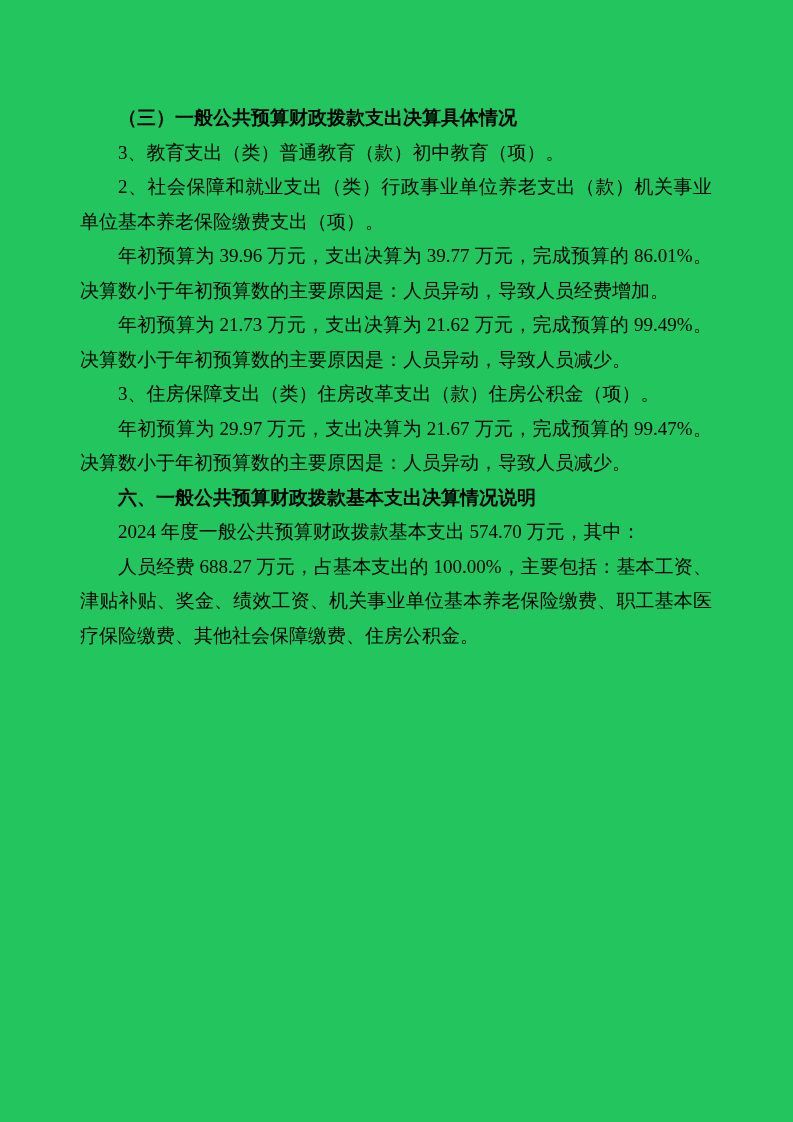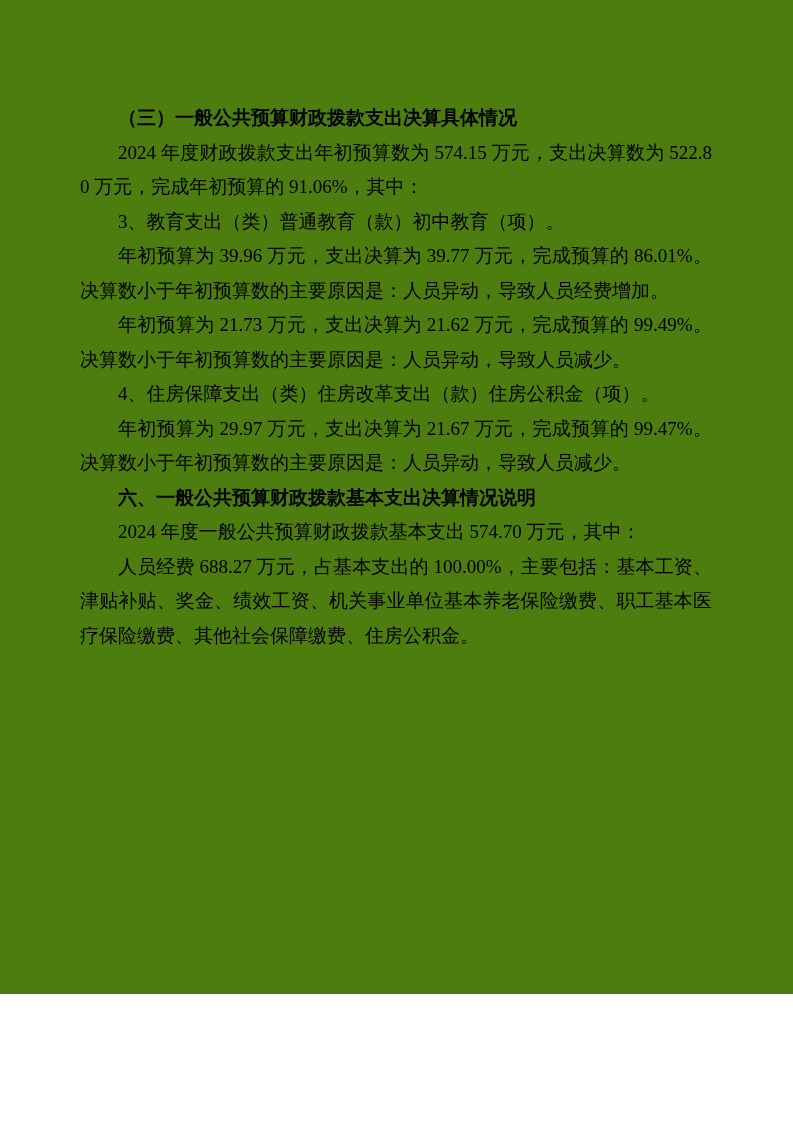--- a/index.html
+++ b/index.html
@@ -3,23 +3,23 @@
 <meta charset="utf-8">
 <style>
   html, body {
     margin: 0;
     padding: 0;
     background: #ffffff;
   }
   .page {
     position: relative;
     width: 793px;
-    height: 994px;
+    height: 1122px;
     margin: 0 auto;
-    background: #4d7c0f;
+    background: #22c55e;
     box-sizing: border-box;
     padding: 101px 81px 0 80px;
     overflow: hidden;
     color: #000000;
     font-family: "Liberation Serif", "DejaVu Serif", serif;
     font-size: 19px;
     line-height: 34.5px;
   }
   .para {
     margin: 0;
@@ -40,22 +40,22 @@
     font-weight: 700;
     font-size: 19px;
     line-height: 34.5px;
   }
 </style>
 </head>
 <body>
 
 <div class="page">
   <h3 class="heading">（三）一般公共预算财政拨款支出决算具体情况</h3>
-  <p class="para">2024 年度财政拨款支出年初预算数为 574.15 万元，支出决算数为 522.80 万元，完成年初预算的 91.06%，其中：</p>
   <p class="para">3、教育支出（类）普通教育（款）初中教育（项）。</p>
+  <p class="para">2、社会保障和就业支出（类）行政事业单位养老支出（款）机关事业单位基本养老保险缴费支出（项）。</p>
   <p class="para">年初预算为 39.96 万元，支出决算为 39.77 万元，完成预算的 86.01%。决算数小于年初预算数的主要原因是：人员异动，导致人员经费增加。</p>
   <p class="para">年初预算为 21.73 万元，支出决算为 21.62 万元，完成预算的 99.49%。决算数小于年初预算数的主要原因是：人员异动，导致人员减少。</p>
-  <p class="para">4、住房保障支出（类）住房改革支出（款）住房公积金（项）。</p>
+  <p class="para">3、住房保障支出（类）住房改革支出（款）住房公积金（项）。</p>
   <p class="para">年初预算为 29.97 万元，支出决算为 21.67 万元，完成预算的 99.47%。决算数小于年初预算数的主要原因是：人员异动，导致人员减少。</p>
   <h3 class="heading">六、一般公共预算财政拨款基本支出决算情况说明</h3>
   <p class="para">2024 年度一般公共预算财政拨款基本支出 574.70 万元，其中：</p>
   <p class="para">人员经费 688.27 万元，占基本支出的 100.00%，主要包括：基本工资、津贴补贴、奖金、绩效工资、机关事业单位基本养老保险缴费、职工基本医疗保险缴费、其他社会保障缴费、住房公积金。</p>
 </div>
 
 </body></html>

